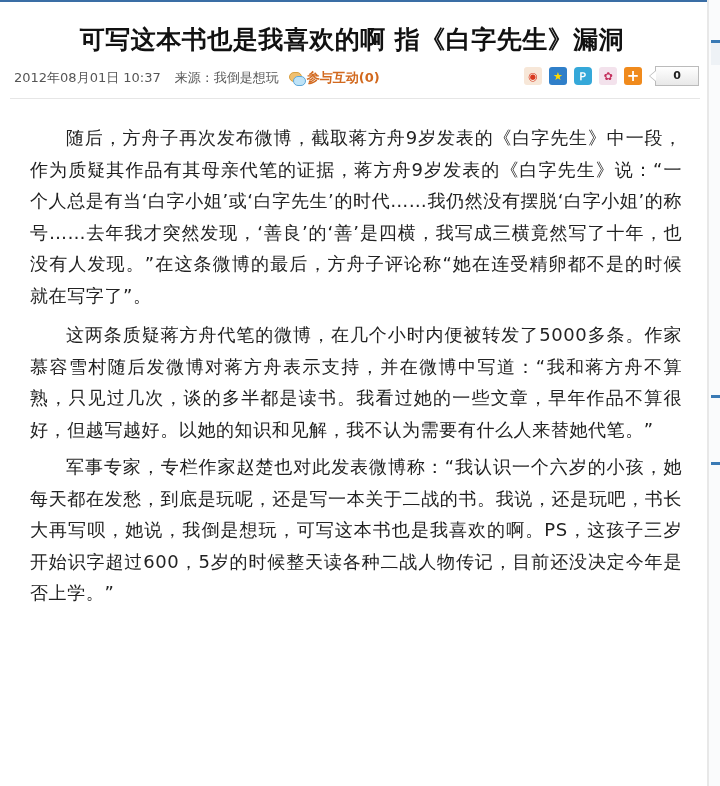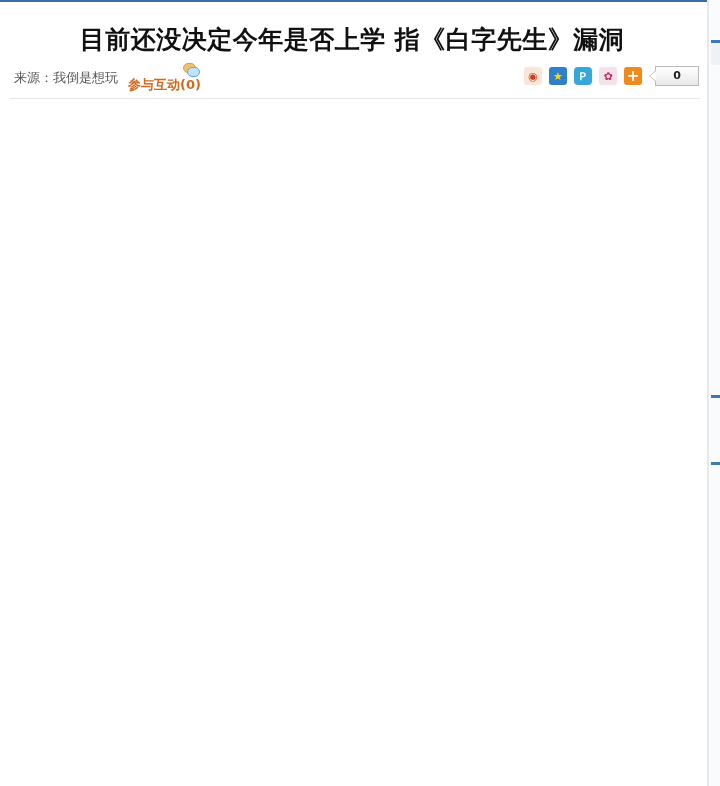--- a/index.html
+++ b/index.html
@@ -13,21 +13,21 @@
   .title {
     text-align:center; font-size:25px; color:#111; margin:0;
     padding-top:20px; height:36px; line-height:36px; letter-spacing:0.5px;
   }
   .meta {
     position:absolute; top:64px; left:14px; width:685px; height:28px;
     font-size:13px; color:#555; display:flex; align-items:center;
   }
   .meta .date { margin-right:14px; }
   .meta .src { margin-right:10px; }
-  .interact { color:#d2691e; font-weight:bold; display:flex; align-items:flex-end; cursor:pointer;flex-direction:column; }
+  .interact { color:#d2691e; font-weight:bold; display:flex; align-items:center; cursor:pointer; }
   .bubble { width:16px; height:13px; position:relative; margin-right:2px; }
   .bubble .b1 { position:absolute; left:0; top:0; width:11px; height:8px; border-radius:5px; background:#f0c070; border:1px solid #d9a040; }
   .bubble .b2 { position:absolute; left:4px; top:4px; width:11px; height:8px; border-radius:5px; background:#bfe3f7; border:1px solid #5fa8d8; }
   .share { position:absolute; right:0; top:2px; display:flex; align-items:center; gap:7px; }
   .sicon { width:18px; height:18px; border-radius:3px; display:flex; align-items:center; justify-content:center; font-size:11px; font-weight:bold; cursor:pointer; }
   .s-weibo { background:#f7e7d8; color:#d9381e; }
   .s-qzone { background:#2f7fc9; color:#ffd800; }
   .s-tqq { background:#35a8d9; color:#fff; border-radius:4px; }
   .s-renren { background:#f3e2ec; color:#c4305d; }
   .s-more { background:#f08a1c; color:#fff; font-size:15px; }
@@ -47,24 +47,25 @@
   .rightcol { position:absolute; left:707px; top:0; width:13px; height:786px; background:#fafbfc; border-left:2px solid #e8e8e8; }
   .rmark { position:absolute; left:2px; width:11px; height:3px; background:#3a7ab5; }
   .rpanel { position:absolute; left:2px; top:43px; width:11px; height:22px; background:#eef2f6; }
 </style>
 </head>
 <body>
 
 <div class="topbar"></div>
 
 <div class="main">
-  <h1 class="title">目前还没决定今年是否上学 指《白字先生》漏洞</h1>
+  <h1 class="title">可写这本书也是我喜欢的啊 指《白字先生》漏洞</h1>
 </div>
 
 <div class="meta">
+  <span class="date">2012年08月01日 10:37</span>
   <span class="src">来源：我倒是想玩</span>
   <a class="interact">
     <span class="bubble">
         <span class="b1"></span>
         <span class="b2"></span>
       </span>
     <span>参与互动(0)</span>
   </a>
   <div class="share">
     <span class="sicon s-weibo">◉</span>
@@ -72,20 +73,23 @@
     <span class="sicon s-tqq">Ｐ</span>
     <span class="sicon s-renren">✿</span>
     <span class="sicon s-more">+</span>
     <span class="count">0</span>
   </div>
 </div>
 
 <div class="divider"></div>
 
 <div class="article">
+  <p class="p2">随后，方舟子再次发布微博，截取蒋方舟9岁发表的《白字先生》中一段，作为质疑其作品有其母亲代笔的证据，蒋方舟9岁发表的《白字先生》说：“一个人总是有当‘白字小姐’或‘白字先生’的时代……我仍然没有摆脱‘白字小姐’的称号……去年我才突然发现，‘善良’的‘善’是四横，我写成三横竟然写了十年，也没有人发现。”在这条微博的最后，方舟子评论称“她在连受精卵都不是的时候就在写字了”。</p>
+  <p class="p3">这两条质疑蒋方舟代笔的微博，在几个小时内便被转发了5000多条。作家慕容雪村随后发微博对蒋方舟表示支持，并在微博中写道：“我和蒋方舟不算熟，只见过几次，谈的多半都是读书。我看过她的一些文章，早年作品不算很好，但越写越好。以她的知识和见解，我不认为需要有什么人来替她代笔。”</p>
+  <p class="p4">军事专家，专栏作家赵楚也对此发表微博称：“我认识一个六岁的小孩，她每天都在发愁，到底是玩呢，还是写一本关于二战的书。我说，还是玩吧，书长大再写呗，她说，我倒是想玩，可写这本书也是我喜欢的啊。PS，这孩子三岁开始识字超过600，5岁的时候整天读各种二战人物传记，目前还没决定今年是否上学。”</p>
 
 </div>
 
 <div class="rightcol">
   <div class="rpanel"></div>
   <div class="rmark" style="top:40px"></div>
   <div class="rmark" style="top:395px"></div>
   <div class="rmark" style="top:462px"></div>
 </div>
 

